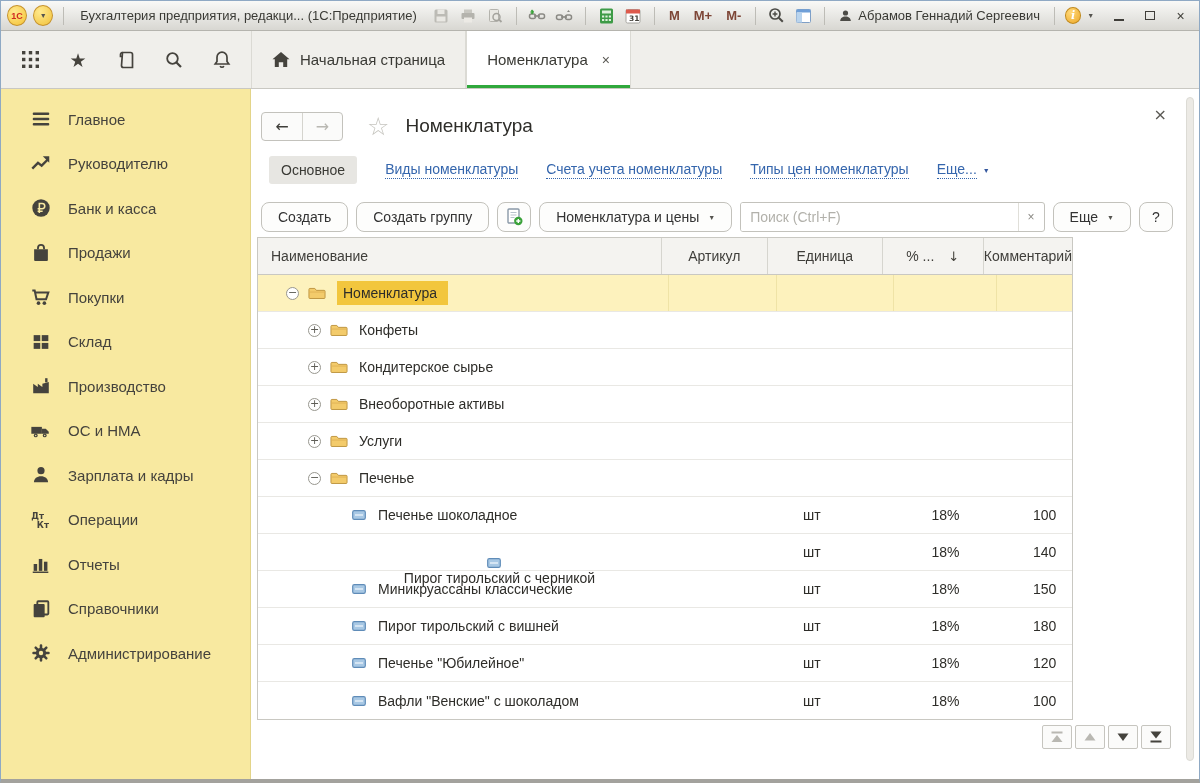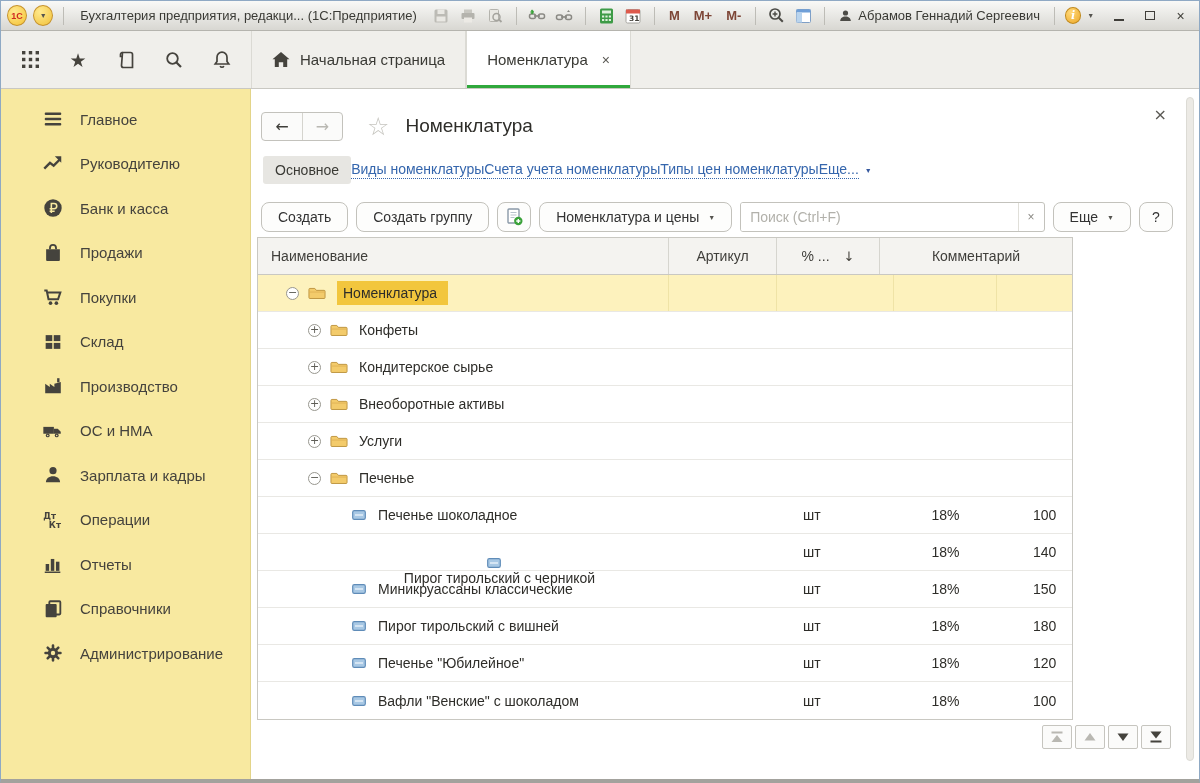--- a/index.html
+++ b/index.html
@@ -32,37 +32,37 @@
   .q-ico { width:22px; height:22px; display:flex; align-items:center; justify-content:center; color:#45433d; font-size:19px; }
   .tabs { display:flex; height:100%; }
   .tab { display:flex; align-items:center; gap:10px; padding:0 20px; font-size:15px; color:#3a3a35; border-left:1px solid #dbdad4; border-right:1px solid #dbdad4; position:relative;text-align:right; }
   .tab.active { background:#fff; }
   .tab.active::after { content:""; position:absolute; left:0; right:0; bottom:0; height:3px; background:var(--active-tab-underline,#2fa83c); }
   .tab-close { color:#5a5954; font-size:14px; margin-left:4px; }
 
   
   .body { flex:1; display:flex; overflow:hidden; }
   .sidebar { width:250px; flex:0 0 250px; background:var(--sidebar-bg,#f8e9a0); padding-top:8px; border-right:1px solid #e3d489; }
-  .sb-item { height:44.5px; display:flex; align-items:center; gap:16px; padding-left:40px; cursor:default; }
+  .sb-item { height:44.5px; display:flex; align-items:center; gap:16px; padding-left:28px; cursor:default; }
   .sb-icon { width:23px; height:23px; display:flex; align-items:center; justify-content:center; }
   .sb-label { font-size:15px; color:#45433d; }
 
   .main { flex:1; position:relative; background:#fff; padding:0 26px 0 6px; }
   .vscroll { position:absolute; right:5px; top:8px; bottom:18px; width:8px; background:#eceae5; border:1px solid #dcdbd5; border-radius:4px; }
 
   .panel-header { display:flex; align-items:center; margin-top:20px; height:34px; }
   .nav-btn-group { display:flex; border:1px solid #c3c2bc; border-radius:4px; overflow:hidden; background:#fbfbfa; margin-left:4px; }
   .nav-btn { width:40px; height:27px; display:flex; align-items:center; justify-content:center; font-size:16px; font-family:"DejaVu Sans",sans-serif; }
   .nav-btn + .nav-btn { border-left:1px solid #d5d4ce; }
   .nav-back { color:#3f3e39; } .nav-fwd { color:#b9b8b2; }
   .fav-star { margin-left:24px; font-size:25px; color:#c6c5bf; font-family:"DejaVu Sans",sans-serif; }
   .panel-title { margin-left:16px; font-size:19px; color:#2e2d29; }
   .close-form { position:absolute; right:32px; top:16px; font-size:16px; color:#5a5954; font-family:"DejaVu Sans",sans-serif; }
 
-  .nav-links { display:flex; align-items:center; margin:10px 0 0 6px; height:34px; font-size:14px; }
+  .nav-links { display:flex; align-items:center; gap:28px; margin:10px 0 0 12px; height:34px; font-size:14px; }
   .nav-pill { background:#e7e6e2; border-radius:3px; padding:6px 12px; color:#3a3a35; }
   .nav-link { color:var(--link-blue,#3566ad); border-bottom:1px dotted var(--link-blue,#3566ad); padding-bottom:1px; cursor:pointer; }
   .nav-more { display:flex; align-items:center; gap:6px; }
   .nav-more .caret { font-size:7px; color:#35589e; }
 
   .toolbar { display:flex; align-items:center; gap:8px; margin:14px 0 0 4px; height:32px; }
   .btn { height:30px; display:flex; align-items:center; justify-content:center; gap:9px; padding:0 16px;
     background:#fdfdfc; border:1px solid #c3c2bc; border-radius:8px; font-size:14px; color:#333; }
   .btn .caret { font-size:7px; color:#55544f; }
   .btn-icon { width:34px; padding:0; }
@@ -448,20 +448,23 @@
       </div>
 
       <div class="table">
         <div class="t-head">
             <div class="h-cell c0">
               <span>Наименование</span>
             </div>
             <div class="h-cell c1">
               <span>Артикул</span>
             </div>
+            <div class="h-cell c2">
+              <span>Единица</span>
+            </div>
             <div class="h-cell c3">
               <span>% ...</span>
               <span class="sort">↓</span>
             </div>
             <div class="h-cell c4">
               <span>Комментарий</span>
             </div>
           </div>
         <div class="t-body">
             <div class="t-row selected">

